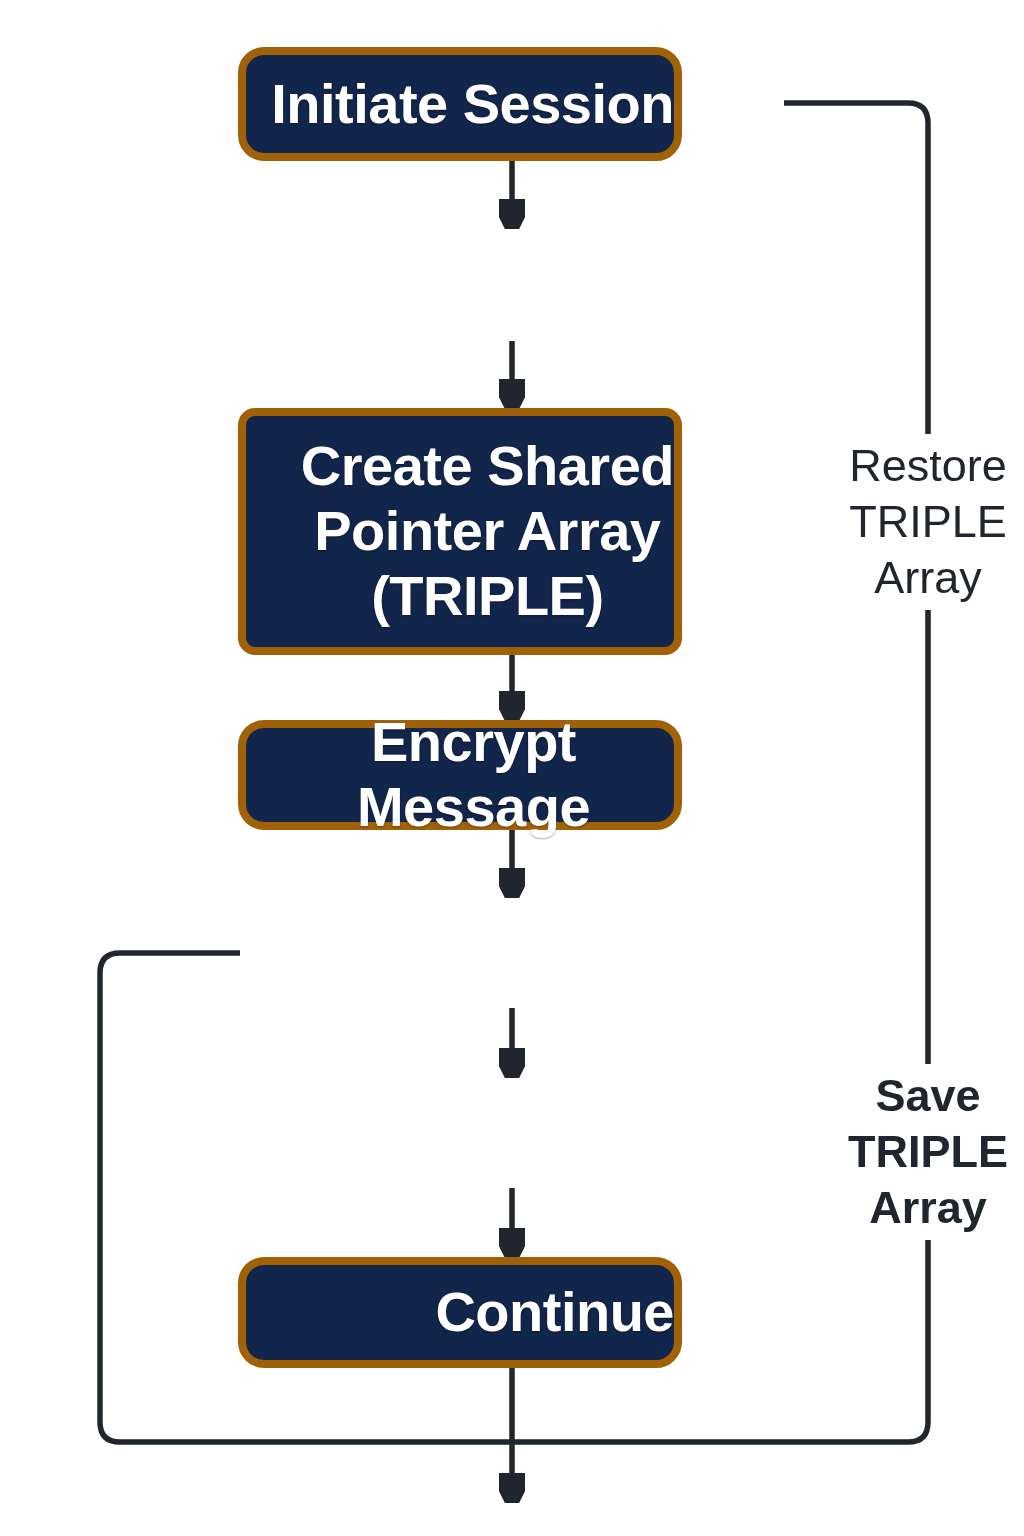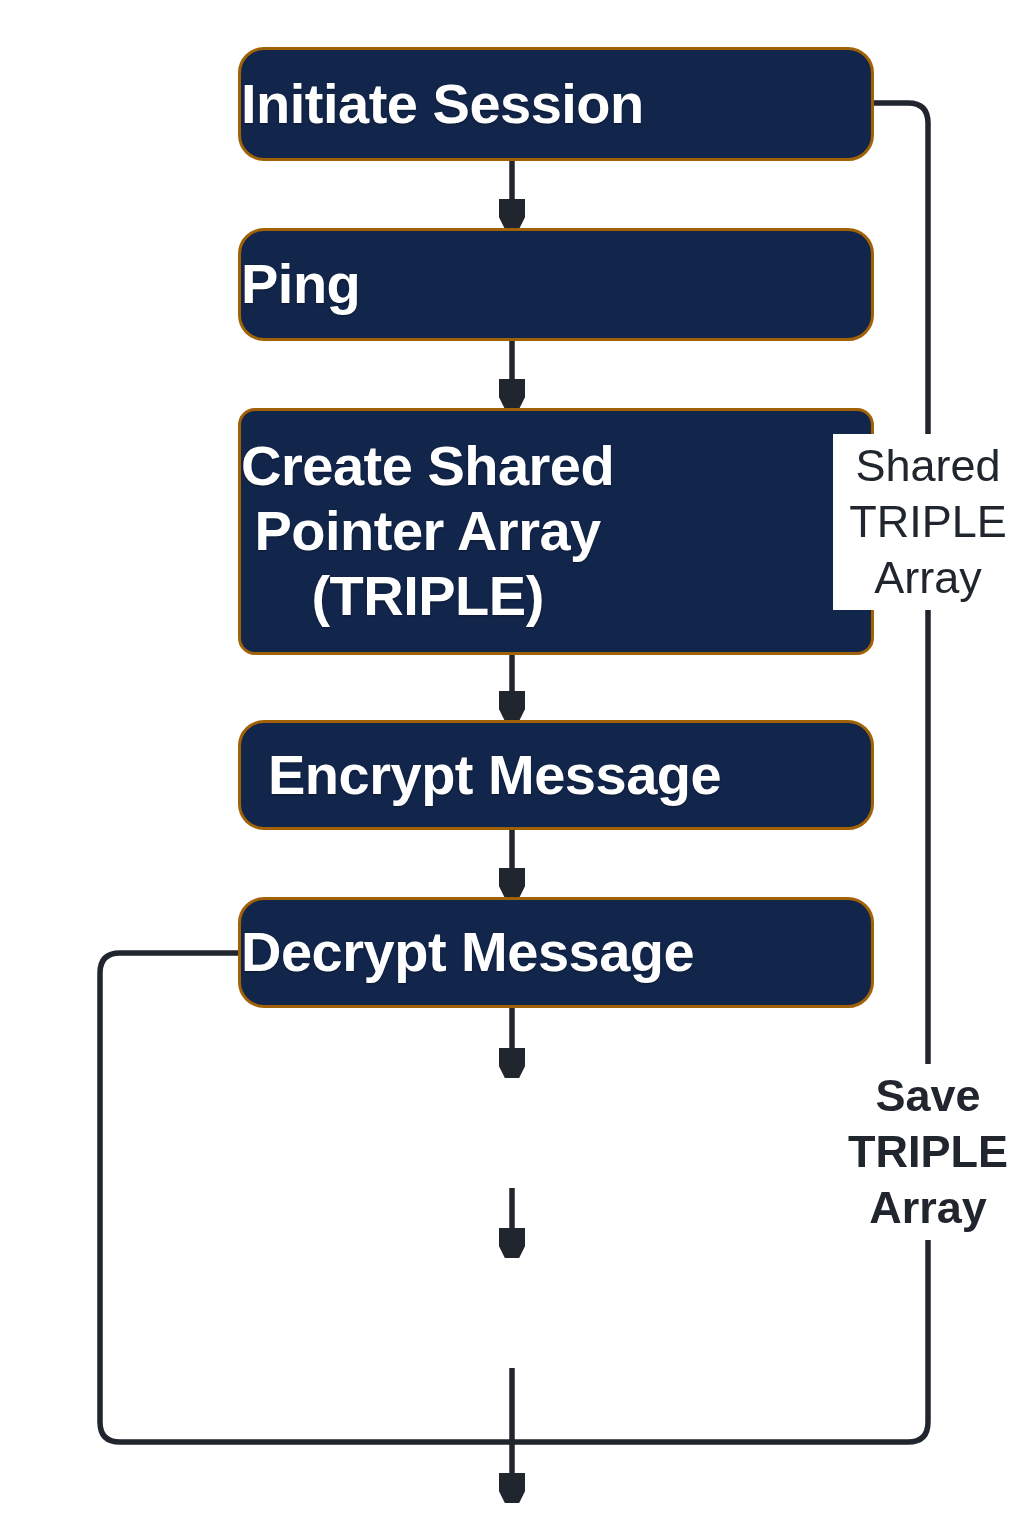--- a/index.html
+++ b/index.html
@@ -28,27 +28,27 @@
     color:var(--line);
   }
   .connectors path,.connectors line{
     stroke:currentColor;
     stroke-width:5.5;
     fill:none;
   }
   .node{
     position:absolute;
     left:238px;
-    width:636px;
+    width:444px;
     background:var(--node-fill);
-    border:3px solid #a16207;
+    border:8px solid #a16207;
     border-radius:26px;
     display:flex;
     align-items:center;
-    justify-content:flex-start;
+    justify-content:flex-end;
     box-sizing:border-box;
     text-align:center;
   }
   .node-label{
     color:var(--node-text);
     font-size:56px;
     font-weight:700;
     letter-spacing:-0.5px;
     line-height:1.16;
     white-space:pre-line;
@@ -87,41 +87,38 @@
     <line x1="512" y1="830" x2="512" y2="895" marker-end="url(#arrowhead)"></line>
     <line x1="512" y1="1008" x2="512" y2="1075" marker-end="url(#arrowhead)"></line>
     <line x1="512" y1="1188" x2="512" y2="1255" marker-end="url(#arrowhead)"></line>
     <line x1="512" y1="1368" x2="512" y2="1500" marker-end="url(#arrowhead)"></line>
   </svg>
 
   <div class="node" style="top:47px;height:114px;">
     <span class="node-label">Initiate Session</span>
   </div>
 
-  <div class="node" style="top:228px;height:113px;">
-    <span class="node-label">Ping</span>
-  </div>
 
   <div class="node" style="top:408px;height:247px;border-radius:17px;">
     <span class="node-label">Create Shared
 Pointer Array
 (TRIPLE)</span>
   </div>
 
   <div class="node" style="top:720px;height:110px;padding-left:27px;">
     <span class="node-label">Encrypt Message</span>
   </div>
 
-  <div class="node" style="top:897px;height:111px;">
-    <span class="node-label">Decrypt Message</span>
+
+
+  <div class="node" style="top:1257px;height:111px;">
+    <span class="node-label">Continue</span>
   </div>
 
-
-
-  <div class="edge-label" style="left:833px;top:434px;">Shared
+  <div class="edge-label" style="left:833px;top:434px;">Restore
 TRIPLE
 Array</div>
 
   <div class="edge-label" style="left:833px;top:1064px;font-weight:bold;">Save
 TRIPLE
 Array</div>
 
 </div>
 
 </body></html>

